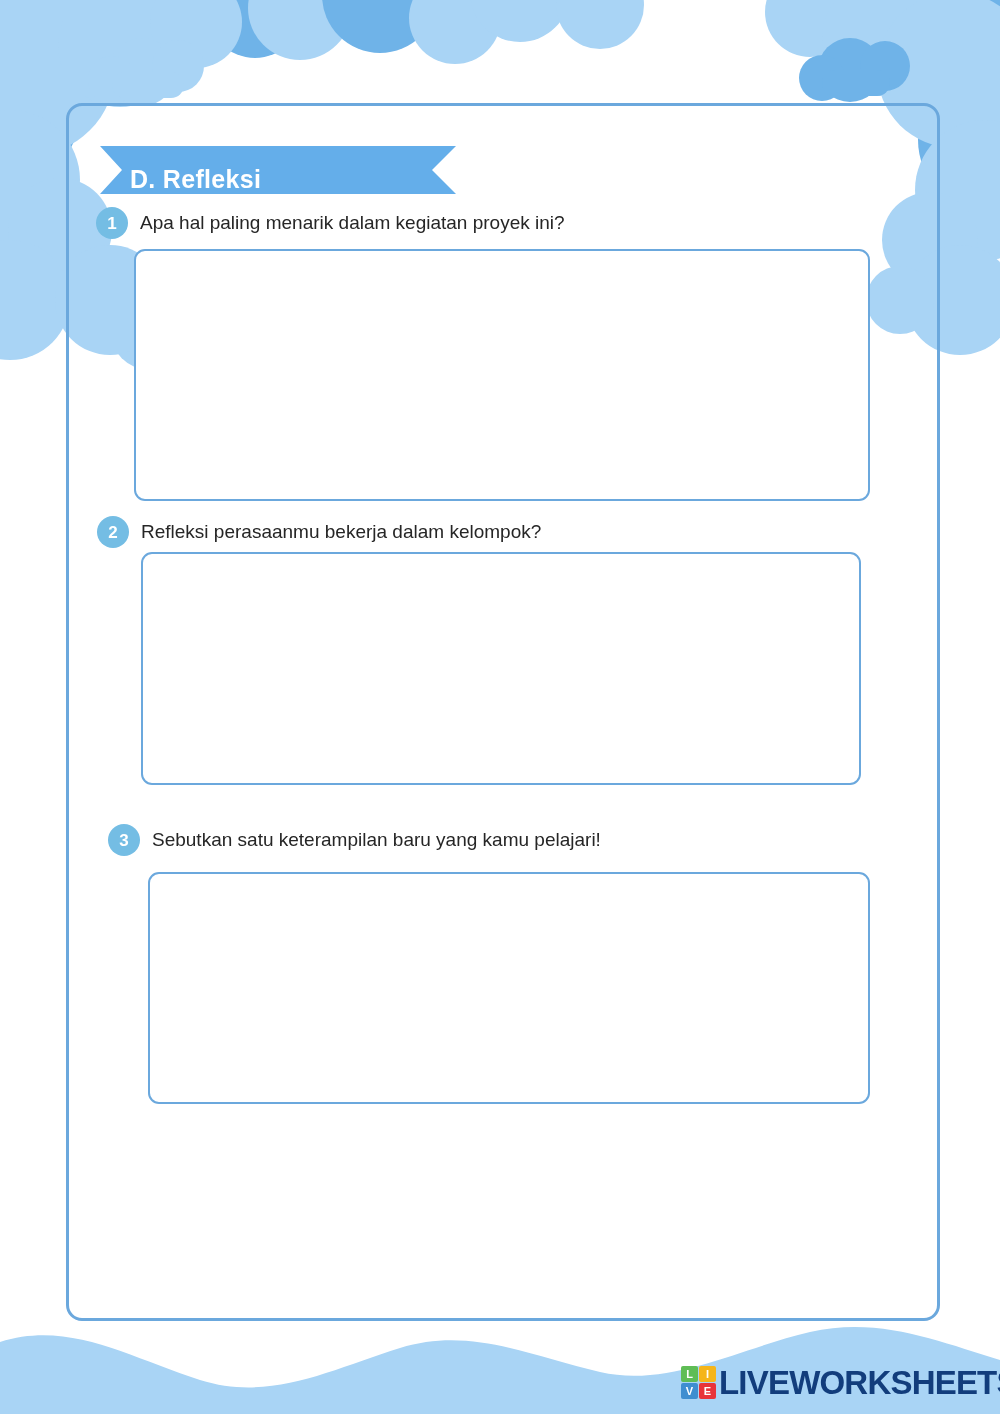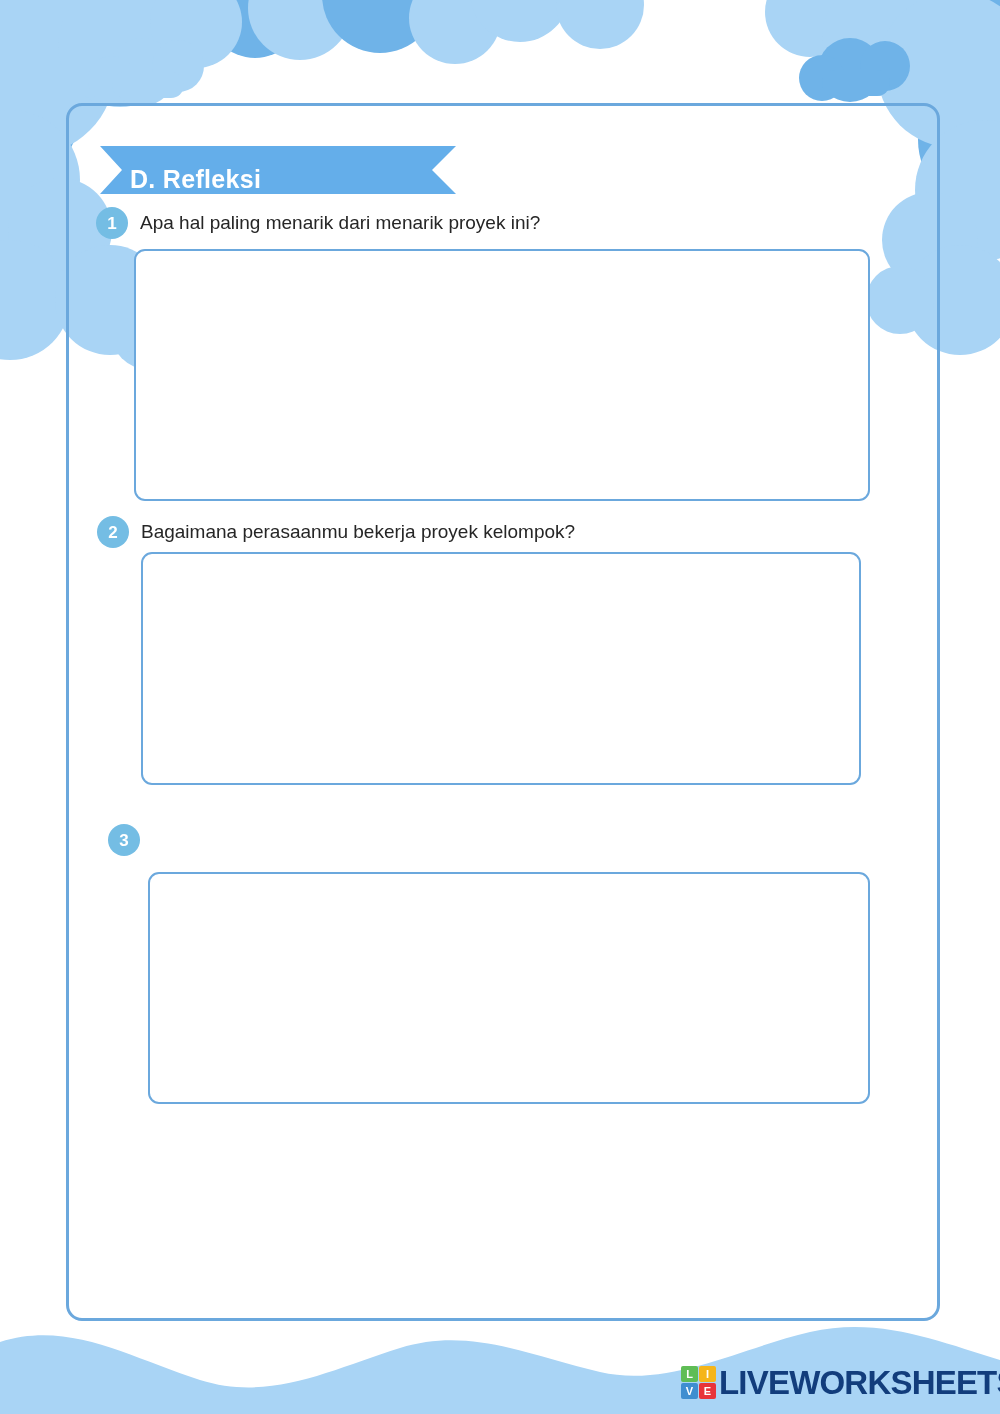--- a/index.html
+++ b/index.html
@@ -214,36 +214,37 @@
       <svg viewBox="0 0 356 48" xmlns="http://www.w3.org/2000/svg">
         <path d="M0,0 L356,0 L332,24 L356,48 L0,48 L22,24 Z" fill="#64aeea"></path>
       </svg>
     </div>
     <div class="banner-title">D. Refleksi</div>
   </div>
 
   <div class="question-block" style="left:96px; top:207px; width:790px;">
     <div class="q-head">
       <div class="q-badge">1</div>
-      <div class="q-text">Apa hal paling menarik dari menarik proyek ini?</div>
+      <div class="q-text">Apa hal paling menarik dalam kegiatan proyek ini?</div>
     </div>
   </div>
   <div class="answer-box" style="position:absolute; left:134px; top:249px; width:736px; height:252px;"></div>
 
   <div class="question-block" style="left:97px; top:516px; width:790px;">
     <div class="q-head">
       <div class="q-badge">2</div>
-      <div class="q-text">Bagaimana perasaanmu bekerja proyek kelompok?</div>
+      <div class="q-text">Refleksi perasaanmu bekerja dalam kelompok?</div>
     </div>
   </div>
   <div class="answer-box" style="position:absolute; left:141px; top:552px; width:720px; height:233px;"></div>
 
   <div class="question-block" style="left:108px; top:824px; width:790px;">
     <div class="q-head">
       <div class="q-badge">3</div>
+      <div class="q-text">Sebutkan satu keterampilan baru yang kamu pelajari!</div>
     </div>
   </div>
   <div class="answer-box" style="position:absolute; left:148px; top:872px; width:722px; height:232px;"></div>
 
   <div class="lw-logo">
     <div class="lw-grid">
       <div class="lw-cell lw-l">L</div>
       <div class="lw-cell lw-i">I</div>
       <div class="lw-cell lw-v">V</div>
       <div class="lw-cell lw-e">E</div>

